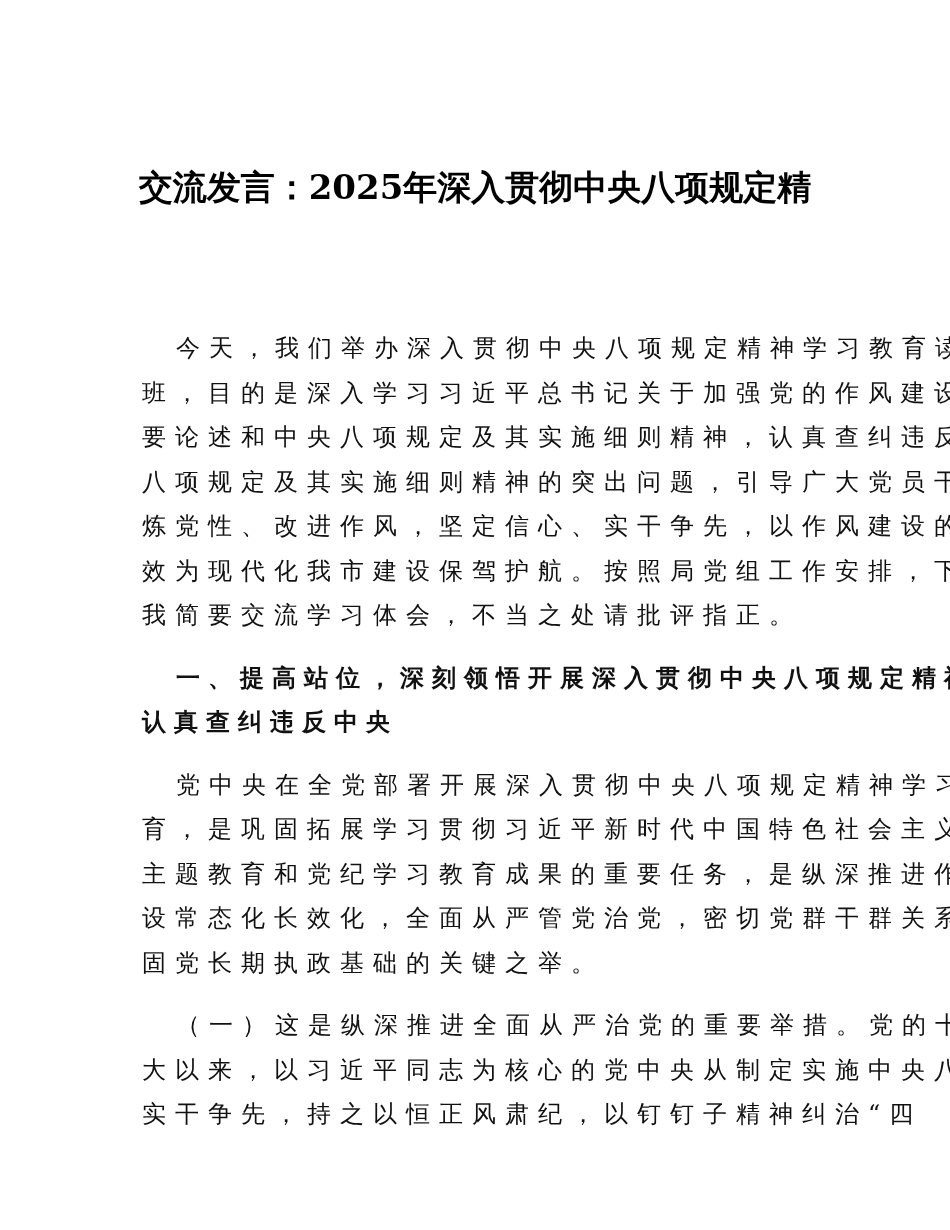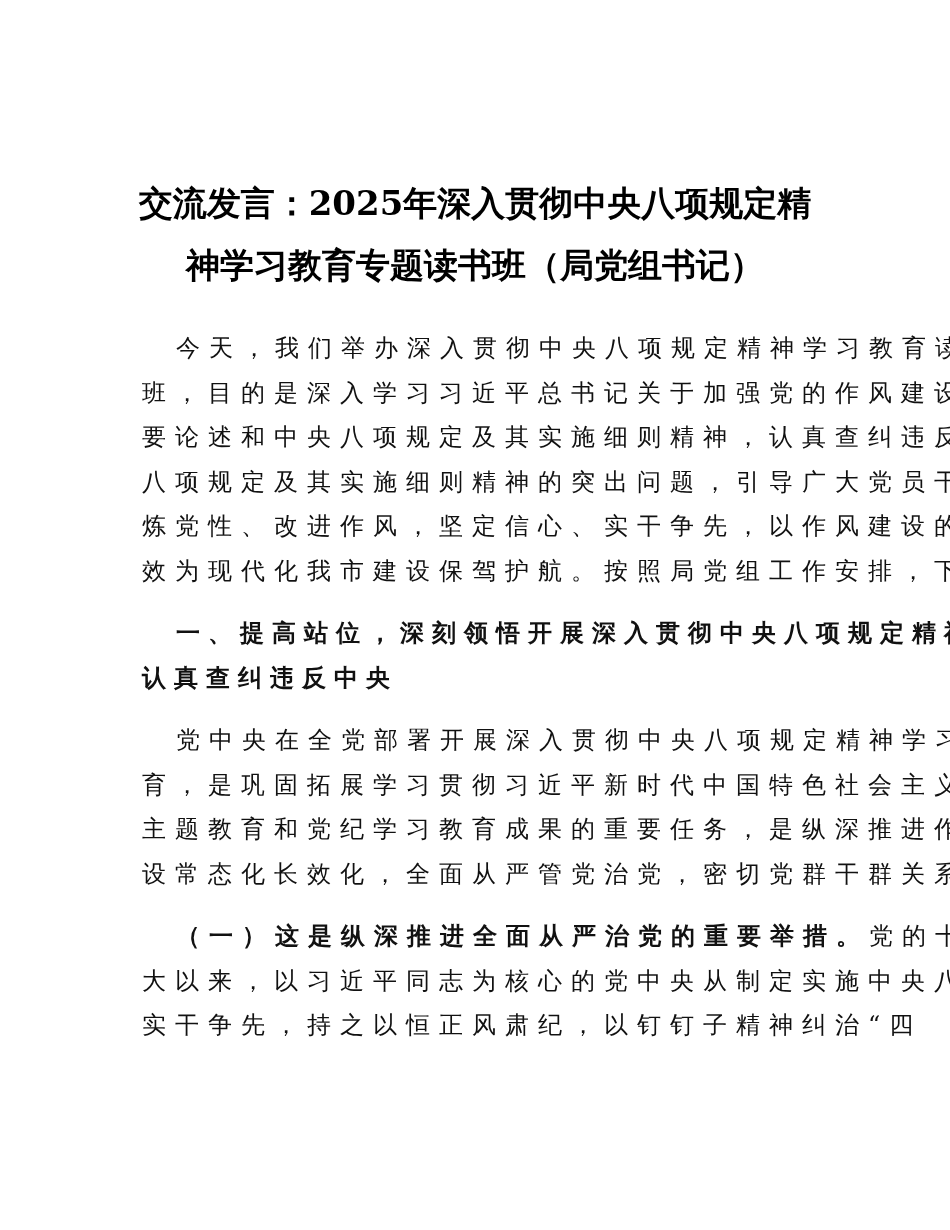--- a/index.html
+++ b/index.html
@@ -8,68 +8,69 @@
     position: absolute; left: 0; top: 0; width: 950px; height: 1230px;
     background: #ffffff; color: #111111;
   }
   .title {
     position: absolute; left: 100px; width: 750px; top: 164px;
     text-align: center;
     font-family: "DejaVu Serif", "Liberation Serif", serif;
     font-weight: bold; font-size: 34px; line-height: 46px;
     color: #000;
   }
-  .title div { white-space: nowrap; margin-top: 16px; }
+  .title div { white-space: nowrap; }
   .body {
     position: absolute; left: 142px; width: 667px; top: 326px;
     font-family: "DejaVu Serif", "Liberation Serif", serif;
     font-size: 24px; line-height: 44.5px; color: #111;
     letter-spacing: 9px;
   }
   .line { white-space: nowrap; height: 44.5px; overflow: visible; }
   .indent { padding-left: 34px; }
   .para-gap { height: 18px; }
   .h1 { font-weight: bold; letter-spacing: 8px; }
-  .bold { font-weight: bold; }
+  .bold { font-weight: normal; }
 </style>
 </head>
 <body>
 
 <div class="page">
 
   <div class="title">
     <div>交流发言：2025年深入贯彻中央八项规定精</div>
-    <div>神学习教育专题读书班（局党组书记）</div>
   </div>
 
   <div class="body">
 
     <div>
       <div class="line indent">今天，我们举办深入贯彻中央八项规定精神学习教育读书</div>
       <div class="line">班，目的是深入学习习近平总书记关于加强党的作风建设的重</div>
       <div class="line">要论述和中央八项规定及其实施细则精神，认真查纠违反中央</div>
       <div class="line">八项规定及其实施细则精神的突出问题，引导广大党员干部锤</div>
       <div class="line">炼党性、改进作风，坚定信心、实干争先，以作风建设的新成</div>
       <div class="line">效为现代化我市建设保驾护航。按照局党组工作安排，下面，</div>
+      <div class="line">我简要交流学习体会，不当之处请批评指正。</div>
     </div>
 
     <div class="para-gap"></div>
 
     <div class="h1">
       <div class="line indent">一、提高站位，深刻领悟开展深入贯彻中央八项规定精神</div>
       <div class="line">认真查纠违反中央</div>
     </div>
 
     <div class="para-gap"></div>
 
     <div>
       <div class="line indent">党中央在全党部署开展深入贯彻中央八项规定精神学习教</div>
       <div class="line">育，是巩固拓展学习贯彻习近平新时代中国特色社会主义思想</div>
       <div class="line">主题教育和党纪学习教育成果的重要任务，是纵深推进作风建</div>
       <div class="line">设常态化长效化，全面从严管党治党，密切党群干群关系，巩</div>
+      <div class="line">固党长期执政基础的关键之举。</div>
     </div>
 
     <div class="para-gap"></div>
 
     <div>
       <div class="line indent">
         <span class="bold">（一）这是纵深推进全面从严治党的重要举措。</span><span>党的十八</span>
       </div>
       <div class="line">大以来，以习近平同志为核心的党中央从制定实施中央八项规</div>
       <div class="line">实干争先，持之以恒正风肃纪，以钉钉子精神纠治“四</div>

